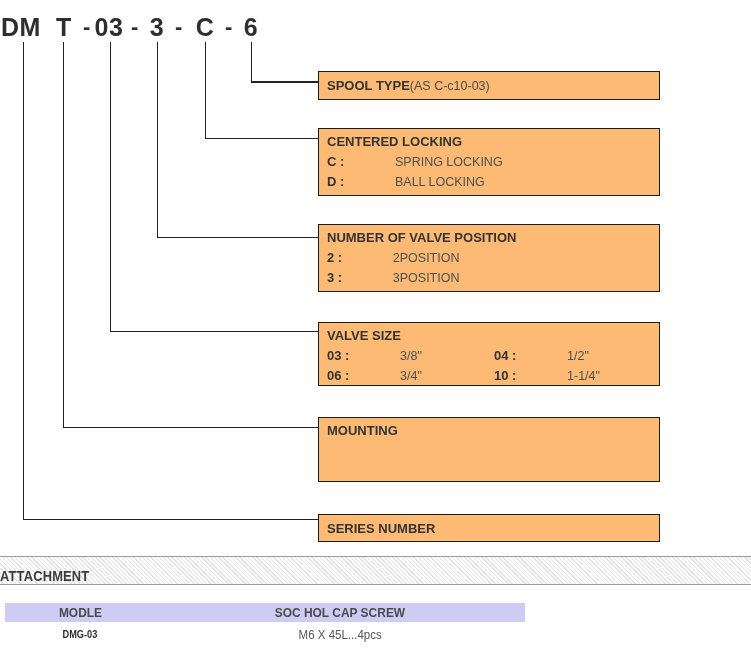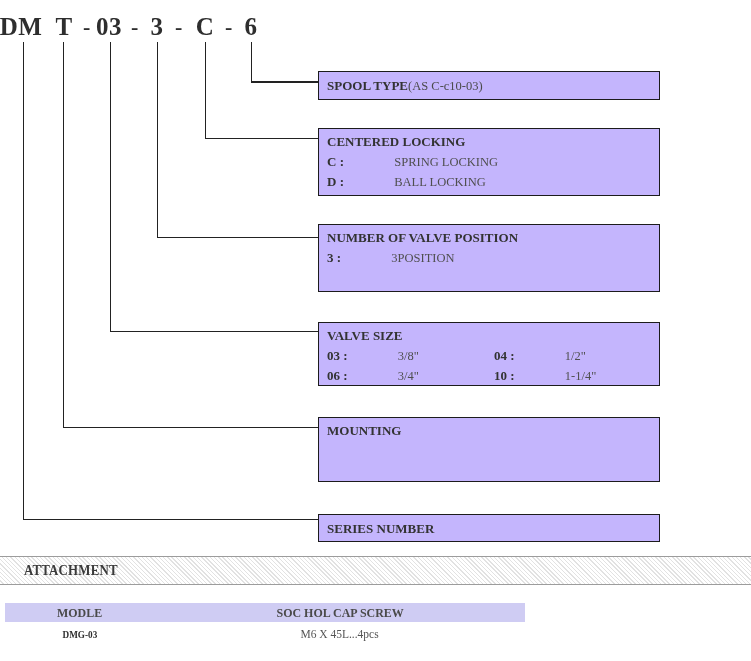--- a/index.html
+++ b/index.html
@@ -1,21 +1,21 @@
 <!DOCTYPE html>
 <html><head>
 <meta charset="utf-8">
 <style>
   html, body { margin: 0; padding: 0; background: #ffffff; }
   .canvas {
     position: relative;
     width: 751px;
     height: 661px;
     background: #ffffff;
-    font-family: Liberation Serif, serif;
+    font-family: Liberation Sans, sans-serif;
     overflow: hidden;
   }
 
   
   .code { position: absolute; top: 13px; left: 0; height: 28px; width: 100%; }
   .code .seg, .code .dash {
     position: absolute;
     transform: translateX(-50%);
     font-size: 25px;
     font-weight: bold;
@@ -28,21 +28,21 @@
   
   .vline { position: absolute; width: 1.5px; background: #222222; }
   .hline { position: absolute; height: 1.5px; background: #222222; }
 
   
   .box {
     position: absolute;
     left: 318px;
     width: 342px;
     box-sizing: border-box;
-    background: #c4b5fd;
+    background: #fdba74;
     border: 1.5px solid #1c1c1c;
     padding: 4px 8px 0 8px;
   }
   .box.center-v { display: flex; align-items: center; padding-top: 0; }
   .box-title { font-size: 13px; font-weight: bold; color: #333333; line-height: 17px; white-space: nowrap; }
   .title-note { font-weight: normal; font-size: 12.5px; color: #4a4a4a; }
   .box-items { margin-top: 2px; }
   .box-items.cols2 { display: grid; grid-template-columns: 167px 1fr; }
   .box-item { font-size: 13px; line-height: 19px; white-space: pre; }
   .box-item .k { font-weight: bold; color: #333333; }
@@ -52,22 +52,22 @@
   
   .attach-band {
     position: absolute;
     left: 0; top: 556px;
     width: 751px; height: 29px;
     box-sizing: border-box;
     border-top: 1px solid #9c9c9c;
     border-bottom: 1px solid #9c9c9c;
     background: repeating-linear-gradient(45deg, #ffffff 0px, #ffffff 2px, #e2e2e2 2px, #e2e2e2 3px);
     display: flex;
-    align-items: center;
-    padding-left: 24px;
+    align-items: flex-end;
+    padding-left: 0;
   }
   .attach-title {
     font-size: 14px;
     font-weight: bold;
     color: #3a3a3a;
     display: inline-block;
     transform: scaleX(0.92);
     transform-origin: left center;
     letter-spacing: 0.2px;
   }
@@ -127,20 +127,21 @@
     <div class="box-title">CENTERED LOCKING</div>
     <div class="box-items">
       <div class="box-item"><span class="k">C</span><span class="sep"> : </span><span class="d">SPRING LOCKING</span></div>
       <div class="box-item"><span class="k">D</span><span class="sep"> : </span><span class="d">BALL LOCKING</span></div>
     </div>
   </div>
 
   <div class="box" style="top:224px; height:68px">
     <div class="box-title">NUMBER OF VALVE POSITION</div>
     <div class="box-items">
+      <div class="box-item"><span class="k">2</span><span class="sep"> : </span><span class="d">2POSITION</span></div>
       <div class="box-item"><span class="k">3</span><span class="sep"> : </span><span class="d">3POSITION</span></div>
     </div>
   </div>
 
   <div class="box" style="top:322px; height:64px">
     <div class="box-title">VALVE SIZE</div>
     <div class="box-items cols2">
       <div class="box-item"><span class="k">03</span><span class="sep"> : </span><span class="d">3/8"</span></div>
       <div class="box-item"><span class="k">04</span><span class="sep"> : </span><span class="d">1/2"</span></div>
       <div class="box-item"><span class="k">06</span><span class="sep"> : </span><span class="d">3/4"</span></div>

